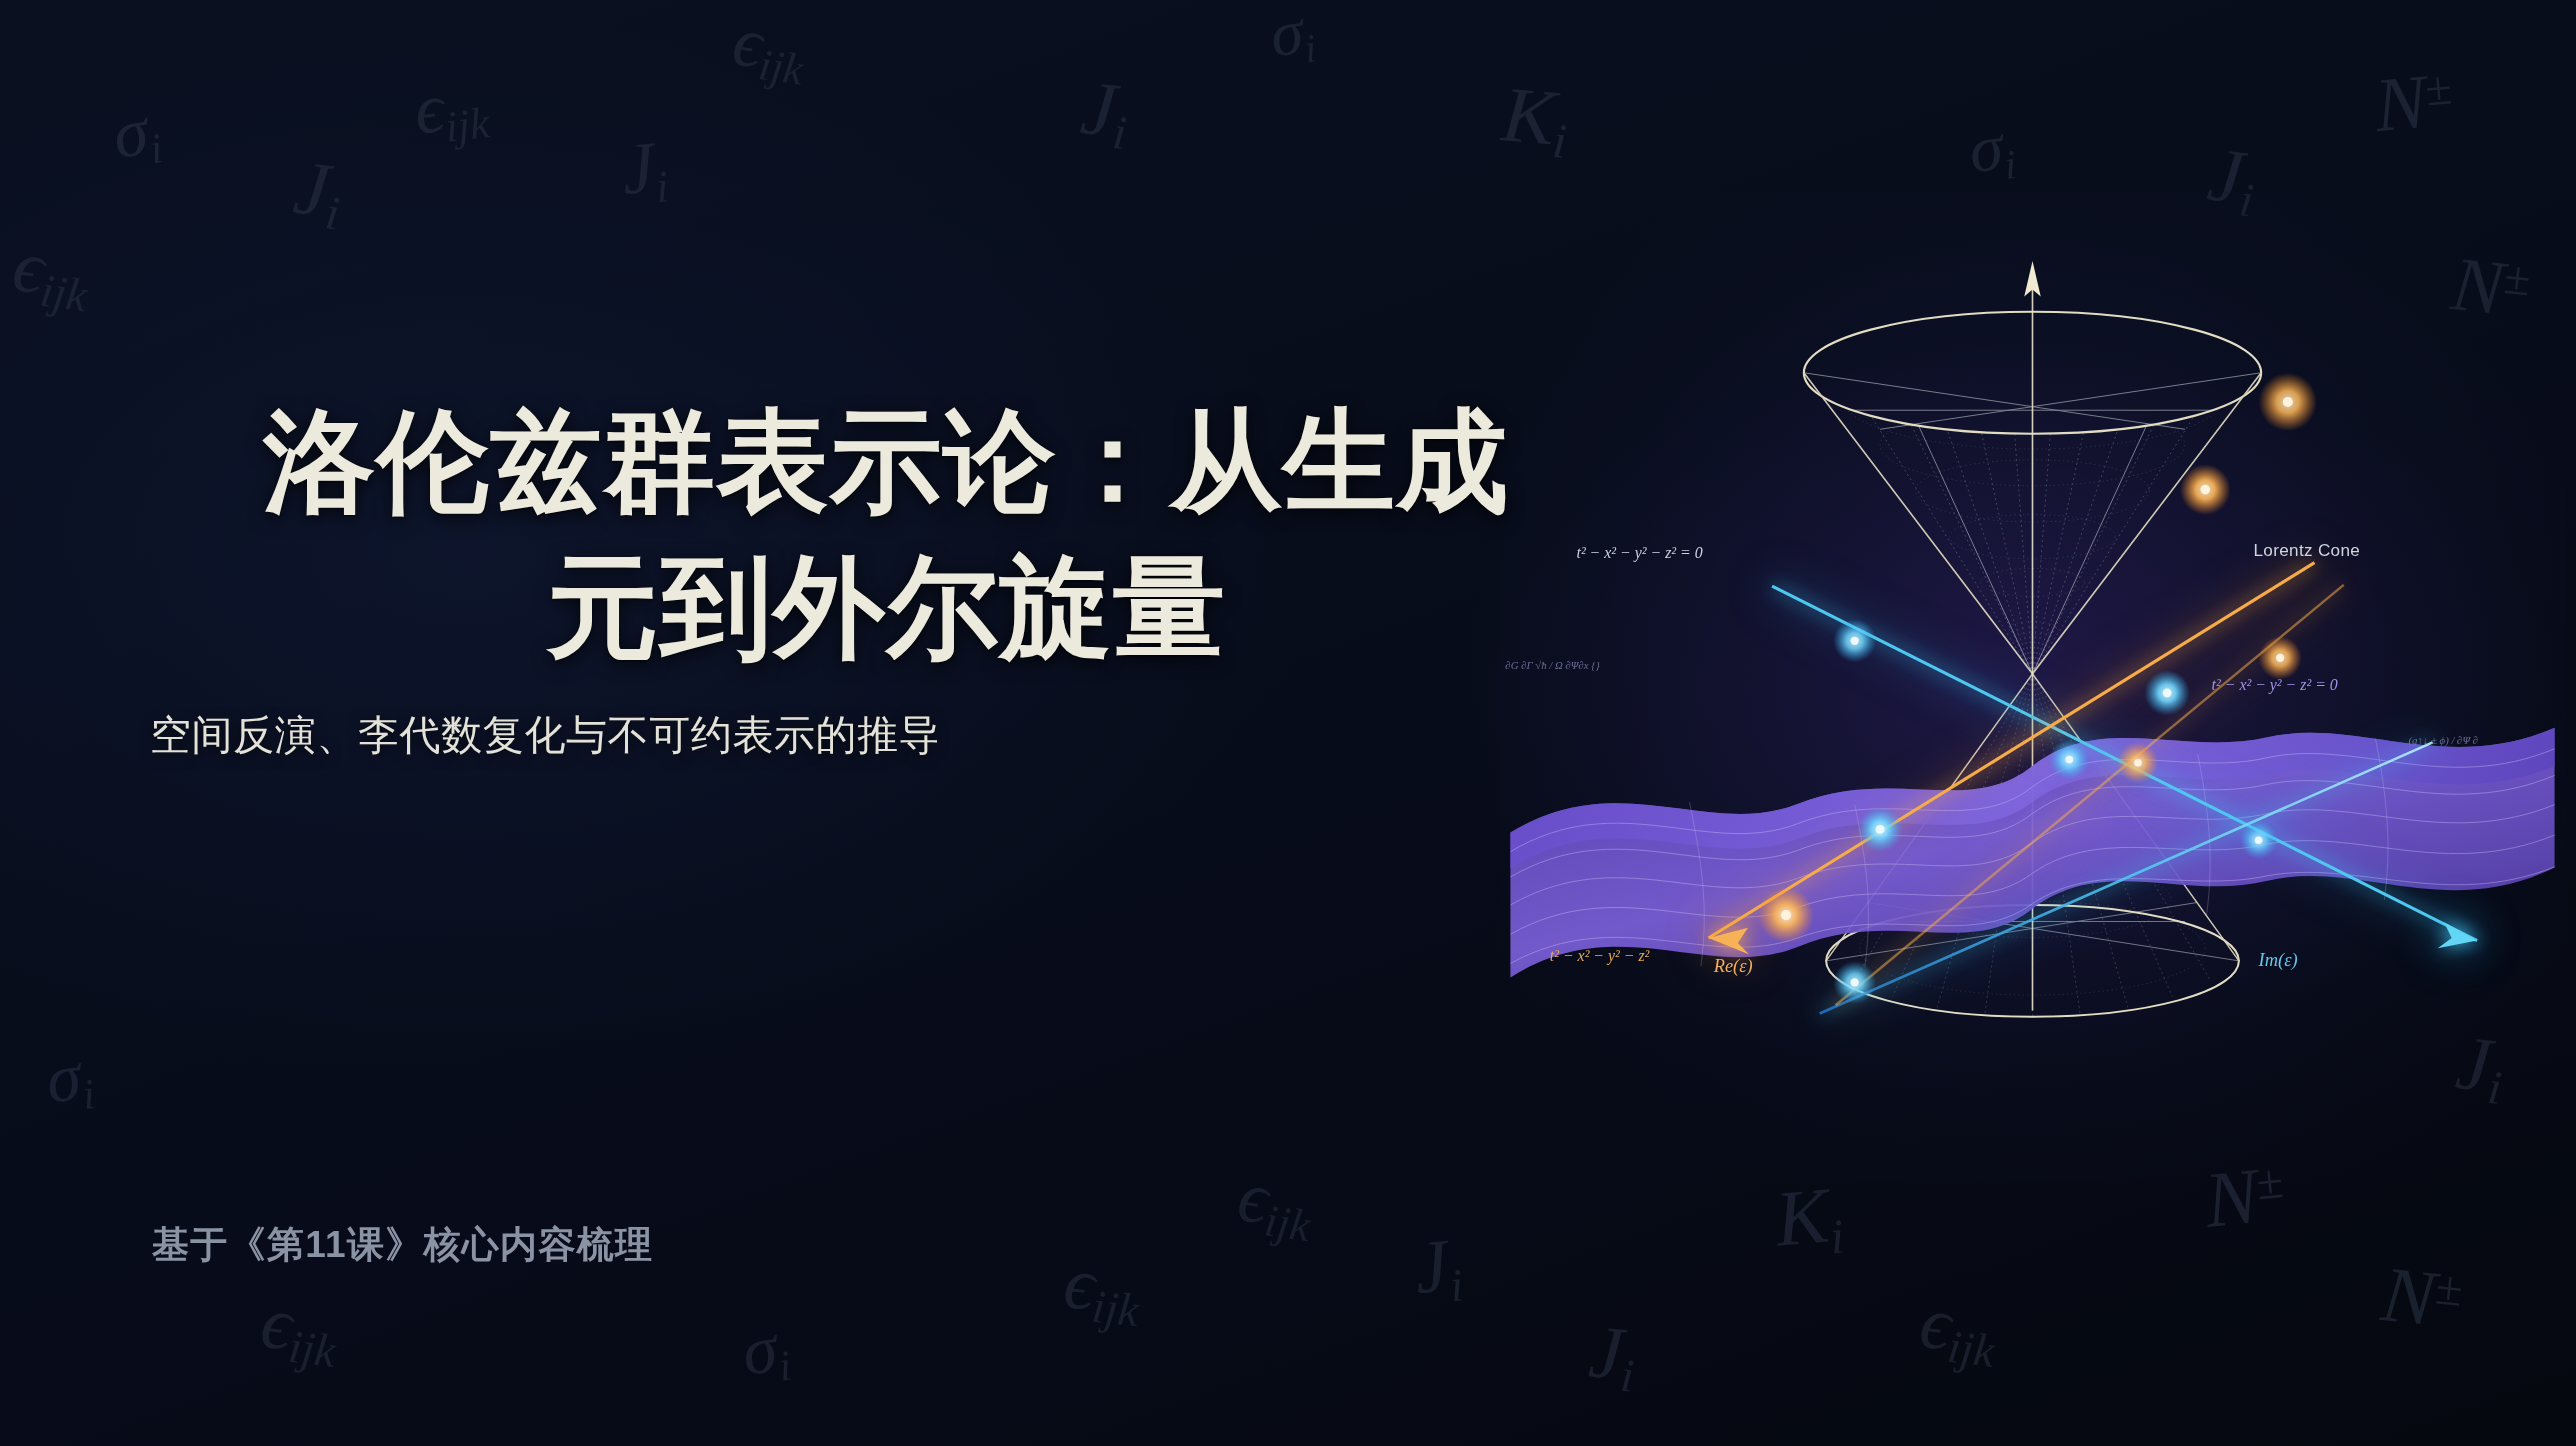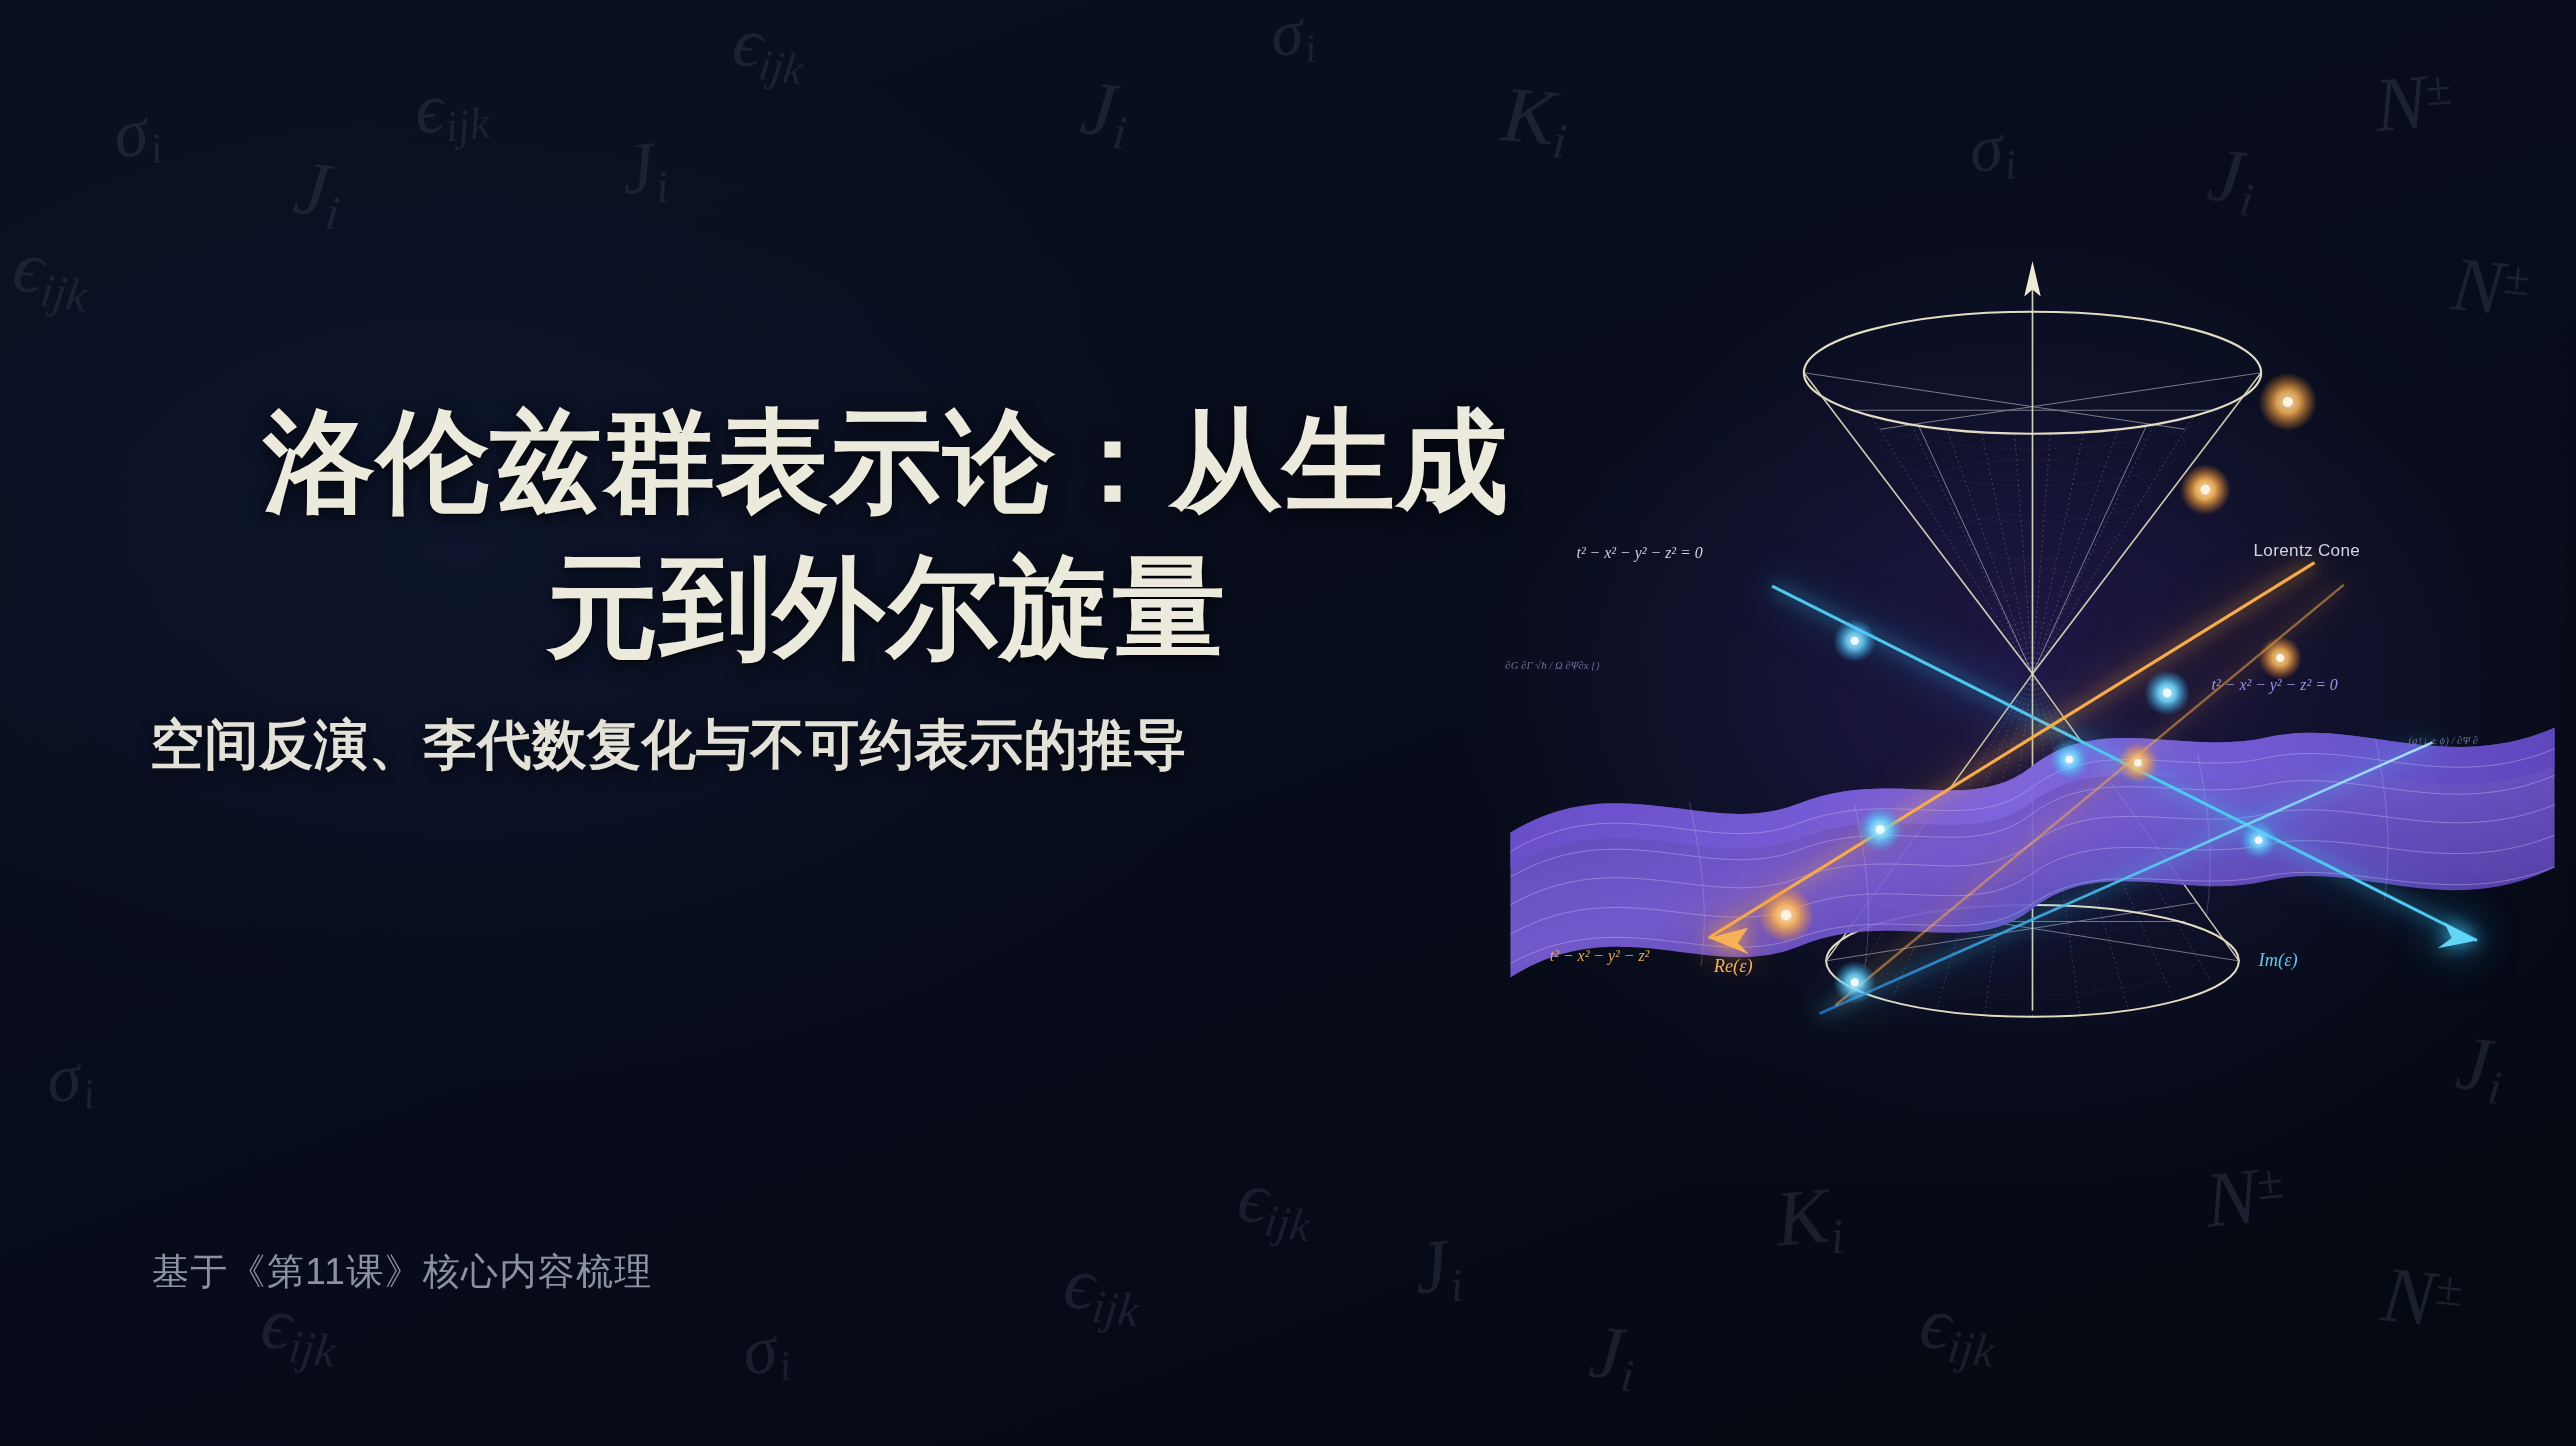--- a/index.html
+++ b/index.html
@@ -45,32 +45,32 @@
     font-weight:700;
     line-height:1.30;
     letter-spacing:1.3px;
     color:#ece9dd;
     text-shadow:0 3.8px 18px rgba(0,0,0,.75), 0 1.3px 1.9px rgba(0,0,0,.6);
     white-space:pre-line;
     text-align:center;
   }
   #page-subtitle{
     margin:28px 0 0 0;
-    font-size:54px;
-    font-weight:700;
+    font-size:41px;
+    font-weight:400;
     line-height:1.35;
     letter-spacing:0.6px;
     color:#e4e2d8;
     text-shadow:0 2.5px 12.7px rgba(0,0,0,.7);
   }
   #page-footnote{
     position:absolute;
-    left:152px; top:1247px;
+    left:152px; top:1220px;
     font-size:37px;
-    font-weight:400;
+    font-weight:700;
     letter-spacing:1.3px;
     color:#8a93a3;
   }
 
   
   #illustration{
     position:absolute;
     left:1499px; top:191px;
     width:1067px; height:991px;
   }

